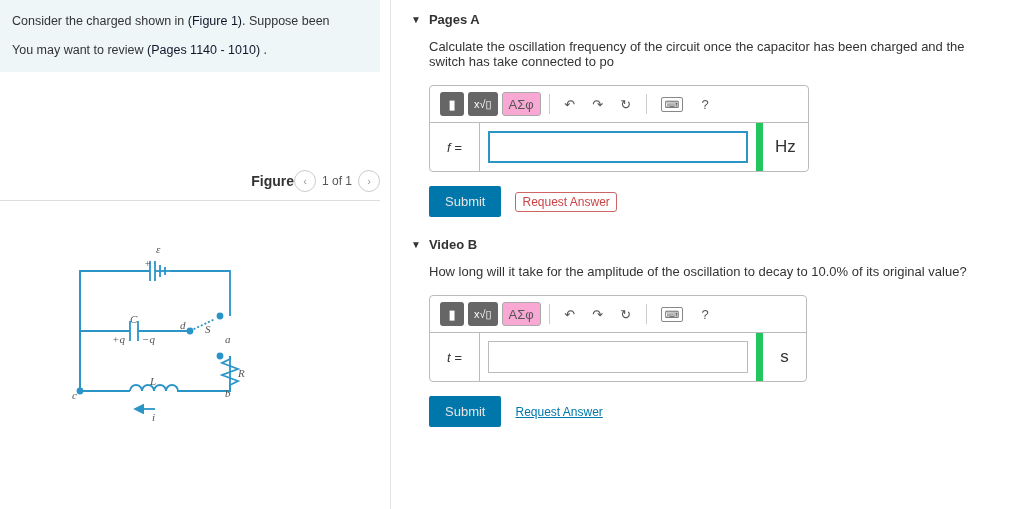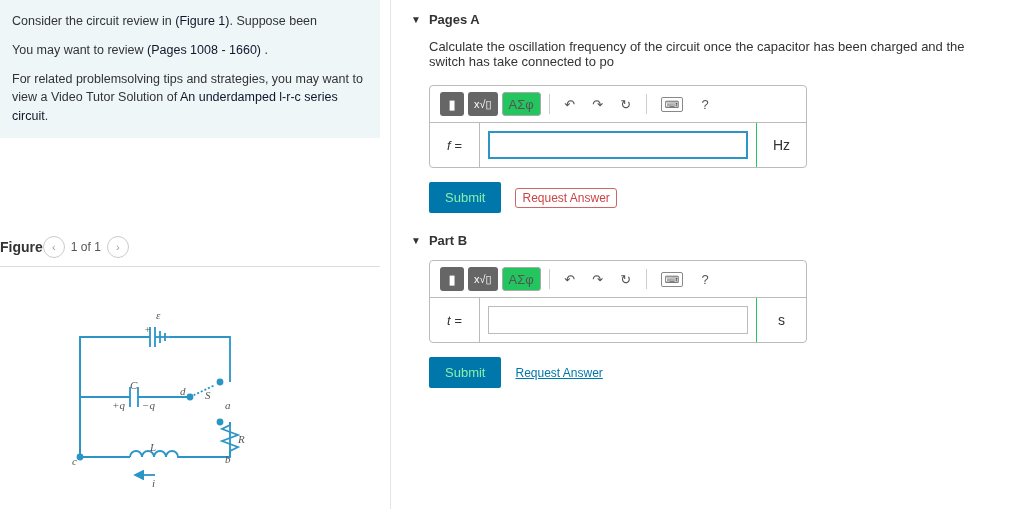--- a/index.html
+++ b/index.html
@@ -2,62 +2,59 @@
 <html><head>
 <meta charset="utf-8">
 <style>
 * { box-sizing: border-box; margin: 0; padding: 0; }
 body { font-family: Arial, sans-serif; font-size: 13px; color: #333; background: #fff; display: flex; height: 509px; overflow: hidden; }
 .left-panel { width: 380px; padding: 0; }
 .problem-box { background: #eef6f8; padding: 12px; font-size: 12.5px; line-height: 1.5; }
 .problem-box a { color: #0f172a; text-decoration: none; }
 .problem-box .math { font-style: italic; }
 .figure-section { margin-top: 90px; }
-.figure-header { display: flex; justify-content: flex-start; align-items: center; border-bottom: 1px solid #ddd; padding: 8px 0; }
+.figure-header { display: flex; justify-content: flex-end; align-items: center; border-bottom: 1px solid #ddd; padding: 8px 0; }
 .figure-header h3 { font-weight: bold; font-size: 14px; }
 .pager { display: flex; align-items: center; gap: 6px; font-size: 12px; color: #555; }
 .pager-btn { width: 22px; height: 22px; border: 1px solid #ccc; border-radius: 50%; background: #fff; display: flex; align-items: center; justify-content: center; cursor: pointer; color: #999; font-size: 11px; }
 .figure-img { padding: 20px 60px; }
 .right-panel { flex: 1; padding: 0 20px; border-left: 1px solid #e5e5e5; margin-left: 10px; }
 .part { margin-bottom: 20px; }
 .part-header { display: flex; align-items: center; gap: 8px; font-weight: bold; font-size: 13px; margin: 12px 0; cursor: pointer; }
 .part-header .tri { font-size: 10px; }
 .part-desc { font-size: 13px; margin: 12px 0 16px 18px; }
 .answer-block { margin-left: 18px; }
 .toolbar { border: 1px solid #bbb; border-radius: 4px; display: inline-block; }
 .toolbar-row { display: flex; align-items: center; padding: 6px 10px; gap: 4px; }
 .tb-btn { padding: 4px 6px; border-radius: 3px; cursor: pointer; font-size: 13px; color: #555; display: inline-flex; align-items: center; justify-content: center; min-width: 24px; height: 24px; }
 .tb-btn.active { background: #666; color: #fff; }
-.tb-btn.greek { border: 1px solid #aaa; background: #22c55e; }
+.tb-btn.greek { border: 1px solid #aaa; background: #f9a8d4; }
 .tb-divider { width: 1px; height: 20px; background: #ccc; margin: 0 4px; }
 .input-row { display: flex; align-items: stretch; border-top: 1px solid #bbb; }
 .input-label { padding: 14px 12px; font-style: italic; font-size: 13px; border-right: 1px solid #bbb; display: flex; align-items: center; min-width: 50px; justify-content: center; }
 .input-field { border: 2px solid #2b95c7; margin: 8px; flex: 0 0 260px; min-height: 26px; padding: 4px; }
 .input-field.gray { border: 1px solid #bbb; }
-.input-unit { padding: 14px 12px; font-size: 14px; display: flex; align-items: center; border-left: 1px solid #22c55e; min-width: 50px; justify-content: center; }
+.input-unit { padding: 14px 12px; font-size: 17px; display: flex; align-items: center; border-left: 7px solid #22c55e; min-width: 50px; justify-content: center; }
 .submit-row { margin: 14px 0 0 18px; display: flex; align-items: center; gap: 14px; }
-.submit-btn { background: #0077aa; color: #86efac; border: none; padding: 8px 16px; font-size: 13px; cursor: pointer; border-radius: 2px; }
+.submit-btn { background: #0077aa; color: #e5e5e5; border: none; padding: 8px 16px; font-size: 13px; cursor: pointer; border-radius: 2px; }
 .request-link { color: #0077aa; font-size: 12px; text-decoration: underline; cursor: pointer; }
 .request-link.boxed { border: 1px solid #c66; padding: 2px 6px; border-radius: 3px; text-decoration: none; color: #c44; }
 svg { display: block; }
 .kbd-icon { font-size: 10px; border: 1px solid #888; padding: 1px 3px; border-radius: 2px; }
 </style>
 </head>
 <body>
 
 <div class="left-panel">
   <div class="problem-box">
     <p>
-      <span>Consider the circuit review in </span><a href="#">(Figure 1)</a><span>. Suppose been </span><br>
+      <span>Consider the charged shown in </span><a href="#">(Figure 1)</a><span>. Suppose been </span><br>
     </p>
     <p style="margin-top:10px;">
-      <span>You may want to review </span><a href="#">(Pages 1008 - 1660)</a><span> .</span>
-    </p>
-    <p style="margin-top:10px;">
-      <span>For related problemsolving tips and strategies, you may want to view a Video Tutor Solution of </span><a href="#">An underdamped l-r-c series circuit</a><span>.</span>
+      <span>You may want to review </span><a href="#">(Pages 1140 - 1010)</a><span> .</span>
     </p>
   </div>
 
   <div class="figure-section">
     <div class="figure-header">
       <h3>Figure</h3>
       <div class="pager">
         <div class="pager-btn">‹</div>
         <span>1 of 1</span>
         <div class="pager-btn">›</div>
@@ -148,22 +145,23 @@
     </div>
     <div class="submit-row">
       <button class="submit-btn">Submit</button>
       <span class="request-link boxed">Request Answer</span>
     </div>
   </div>
 
   <div class="part">
     <div class="part-header">
       <span class="tri">▼</span>
-      <span>Part B</span>
+      <span>Video B</span>
     </div>
+    <div class="part-desc">How long will it take for the amplitude of the oscillation to decay to 10.0% of its original value?</div>
     <div class="answer-block">
       <div class="toolbar">
         <div class="toolbar-row">
           <span class="tb-btn active">▮</span>
           <span class="tb-btn active" style="font-size:11px;">x√▯</span>
           <span class="tb-btn greek">ΑΣφ</span>
           <span class="tb-divider"></span>
           <span class="tb-btn">↶</span>
           <span class="tb-btn">↷</span>
           <span class="tb-btn">↻</span>

